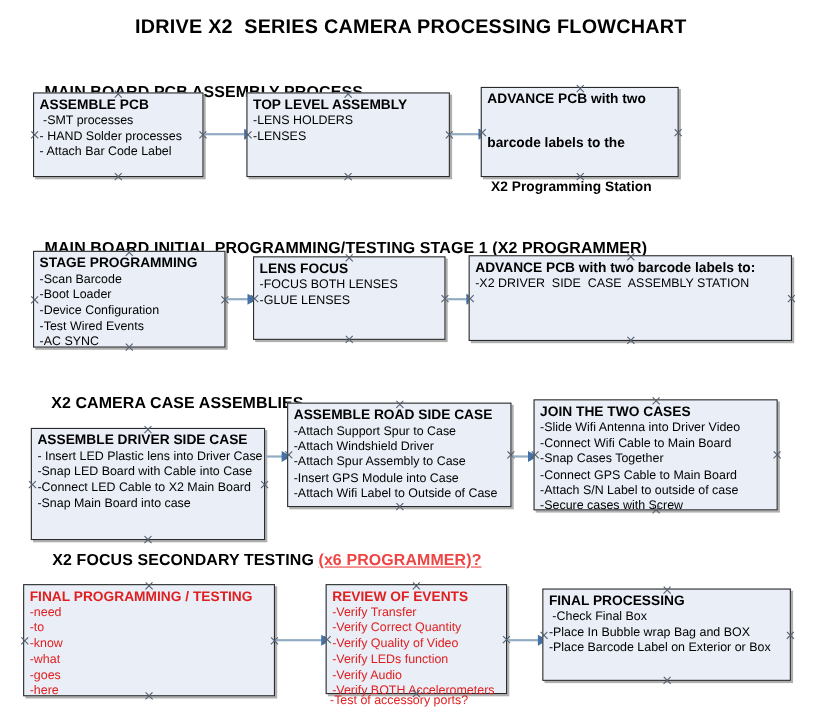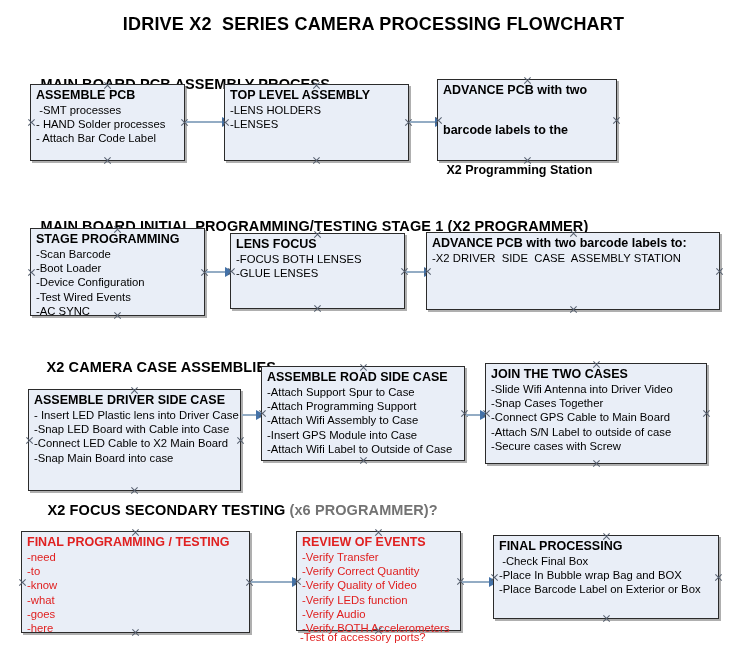--- a/index.html
+++ b/index.html
@@ -34,21 +34,22 @@
     white-space: pre;
   }
   .section-title {
     position: absolute;
     font-size: 14.5px;
     font-weight: bold;
     letter-spacing: 0.1px;
     white-space: pre;
   }
   .section-title .accent {
-    color: #737373;
+    color: #ef4444;
+    text-decoration: underline;
   }
 
   
   .node {
     position: absolute;
     box-sizing: border-box;
     background: #e9eef7;
     border: 1.4px solid #2b2b2b;
     box-shadow: 2px 2px 0 rgba(110,110,110,0.55);
   }
@@ -233,38 +234,39 @@
     <span class="handle" style="left:100%; top:50%;"></span>
   </div>
 
   <div class="arrow-line" style="left:242px; top:414px; width:18px;"></div>
   <div class="arrow-head" style="left:256px; top:410px;"></div>
 
   <div class="node" style="left:261px; top:366px; width:204px; height:95px;">
     <div class="inner">
       <div class="ttl">ASSEMBLE ROAD SIDE CASE</div>
       <div class="li">-Attach Support Spur to Case</div>
-      <div class="li">-Attach Programming Support</div>
-      <div class="li">-Attach Wifi Assembly to Case</div>
+      <div class="li">-Attach Windshield Driver</div>
+      <div class="li">-Attach Spur Assembly to Case</div>
       <div class="li">-Insert GPS Module into Case</div>
       <div class="li">-Attach Wifi Label to Outside of Case</div>
     </div>
     <span class="handle" style="left:50%; top:0;"></span>
     <span class="handle" style="left:50%; top:100%;"></span>
     <span class="handle" style="left:0; top:50%;"></span>
     <span class="handle" style="left:100%; top:50%;"></span>
   </div>
 
   <div class="arrow-line" style="left:466px; top:414px; width:18px;"></div>
   <div class="arrow-head" style="left:480px; top:410px;"></div>
 
   <div class="node" style="left:485px; top:363px; width:222px; height:101px;">
     <div class="inner">
       <div class="ttl">JOIN THE TWO CASES</div>
       <div class="li">-Slide Wifi Antenna into Driver Video</div>
+      <div class="li">-Connect Wifi Cable to Main Board</div>
       <div class="li">-Snap Cases Together</div>
       <div class="li">-Connect GPS Cable to Main Board</div>
       <div class="li">-Attach S/N Label to outside of case</div>
       <div class="li">-Secure cases with Screw</div>
     </div>
     <span class="handle" style="left:50%; top:0;"></span>
     <span class="handle" style="left:50%; top:100%;"></span>
     <span class="handle" style="left:0; top:50%;"></span>
     <span class="handle" style="left:100%; top:50%;"></span>
   </div>

